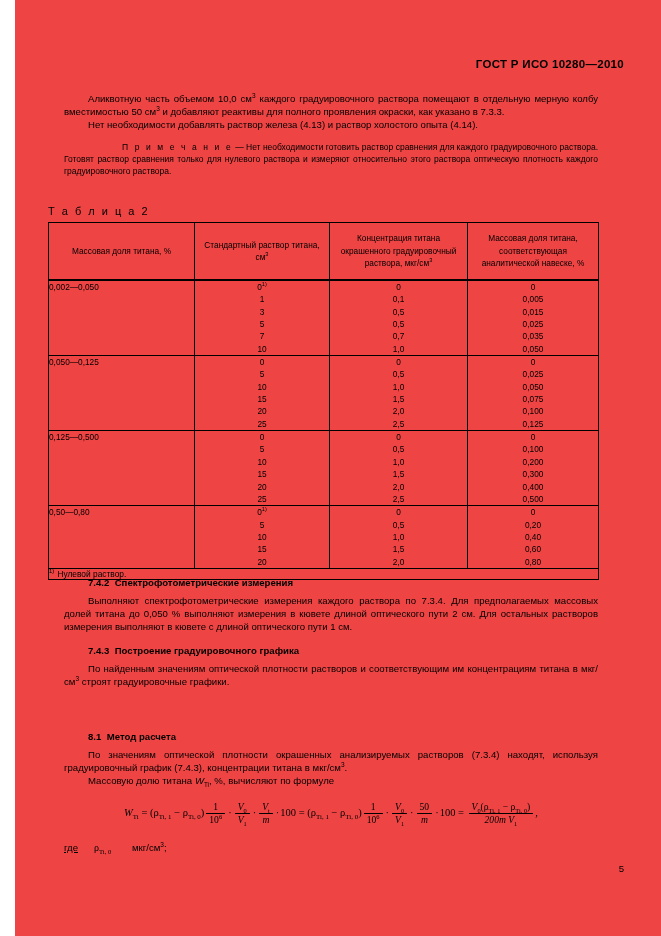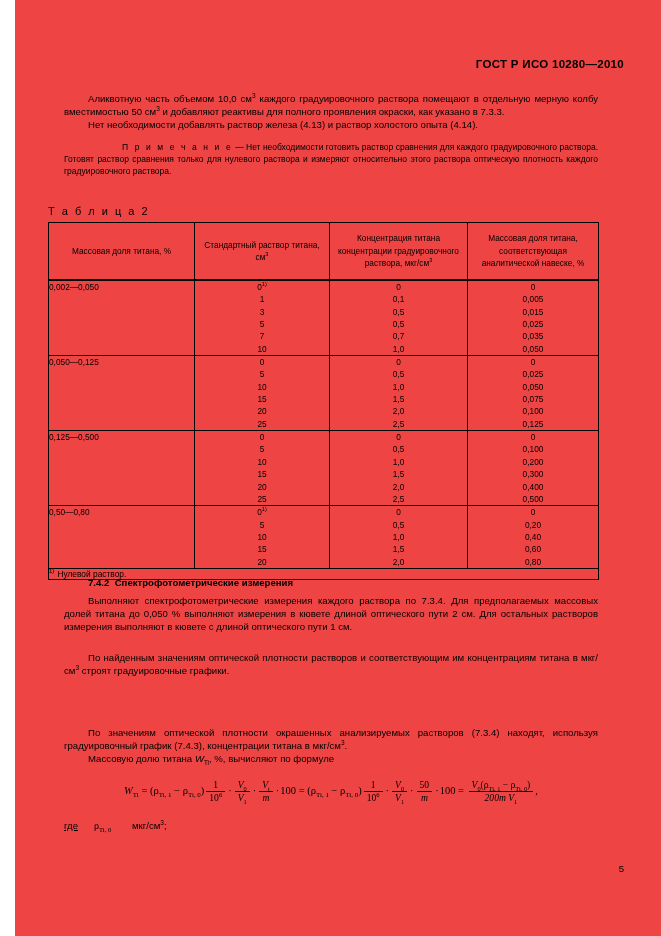--- a/index.html
+++ b/index.html
@@ -244,21 +244,21 @@
       <tr>
         <th>
           <span>Массовая доля титана, %</span>
         </th>
         <th>
           <span>Стандартный раствор титана,</span><br>
           <span>см</span><span class="sup">3</span>
         </th>
         <th>
           <span>Концентрация титана</span><br>
-          <span>концентрации градуировочного</span><br>
+          <span>окрашенного градуировочный</span><br>
           <span>раствора, мкг/см</span><span class="sup">3</span>
         </th>
         <th>
           <span>Массовая доля титана,</span><br>
           <span>соответствующая</span><br>
           <span>аналитической навеске, %</span>
         </th>
       </tr>
     </thead>
     <tbody>
@@ -378,26 +378,28 @@
     </tbody>
   </table>
 
   <div class="content" style="top:577px;">
 
     <h3 class="sub-head"><span>7.4.2</span>&nbsp;&nbsp;<span>Спектрофотометрические измерения</span></h3>
     <div class="gap-s"></div>
     <p class="body">Выполняют спектрофотометрические измерения каждого раствора по 7.3.4. Для предполагаемых массовых долей титана до 0,050 % выполняют измерения в кювете длиной оптического пути 2 см. Для остальных растворов измерения выполняют в кювете с длиной оптического пути 1 см.</p>
 
     <div class="gap-m"></div>
+    <h3 class="sub-head"><span>7.4.3</span>&nbsp;&nbsp;<span>Построение градуировочного графика</span></h3>
     <div class="gap-s"></div>
     <p class="body"><span>По найденным значениям оптической плотности растворов и соответствующим им концентрациям титана в мкг/см</span><span class="sup">3</span><span> строят градуировочные графики.</span></p>
 
     <div class="gap-xl"></div>
 
     <div class="gap-l"></div>
+    <h3 class="sub-head"><span>8.1</span>&nbsp;&nbsp;<span>Метод расчета</span></h3>
     <div class="gap-s"></div>
     <p class="body"><span>По значениям оптической плотности окрашенных анализируемых растворов (7.3.4) находят, используя градуировочный график (7.4.3), концентрации титана в мкг/см</span><span class="sup">3</span><span>.</span></p>
     <p class="body"><span>Массовую долю титана </span><i>W</i><span class="sub">Ti</span><span>, %, вычисляют по формуле</span></p>
 
     <div class="formula-row">
       <span class="formula"><i class="it">W</i><span class="sub">Ti</span>&nbsp;<span>=</span>&nbsp;<span>(</span><span>ρ</span><span class="sub">Ti, 1</span>&nbsp;<span>−</span>&nbsp;<span>ρ</span><span class="sub">Ti, 0</span><span>)</span><span class="frac"><span class="num">1</span><span class="den"><span>10</span><span class="sup">6</span></span></span><span class="dotop">·</span><span class="frac"><span class="num"><i class="it">V</i><span class="sub">0</span></span><span class="den"><i class="it">V</i><span class="sub">1</span></span></span><span class="dotop">·</span><span class="frac"><span class="num"><i class="it">V</i><span class="sub">t</span></span><span class="den"><i class="it">m</i></span></span><span class="dotop">·</span><span>100</span>&nbsp;<span>=</span>&nbsp;<span>(</span><span>ρ</span><span class="sub">Ti, 1</span>&nbsp;<span>−</span>&nbsp;<span>ρ</span><span class="sub">Ti, 0</span><span>)</span><span class="frac"><span class="num">1</span><span class="den"><span>10</span><span class="sup">6</span></span></span><span class="dotop">·</span><span class="frac"><span class="num"><i class="it">V</i><span class="sub">0</span></span><span class="den"><i class="it">V</i><span class="sub">1</span></span></span><span class="dotop">·</span><span class="frac"><span class="num">50</span><span class="den"><i class="it">m</i></span></span><span class="dotop">·</span><span>100</span>&nbsp;<span>=</span>&nbsp;<span class="frac"><span class="num"><i class="it">V</i><span class="sub">0</span><span>(ρ</span><span class="sub">Ti, 1</span><span> − ρ</span><span class="sub">Ti, 0</span><span>)</span></span><span class="den"><i class="it">200m V</i><span class="sub">1</span></span></span><span>,</span></span>
     </div>
 
     <div class="where-block">
       <span class="where-word">где</span>

